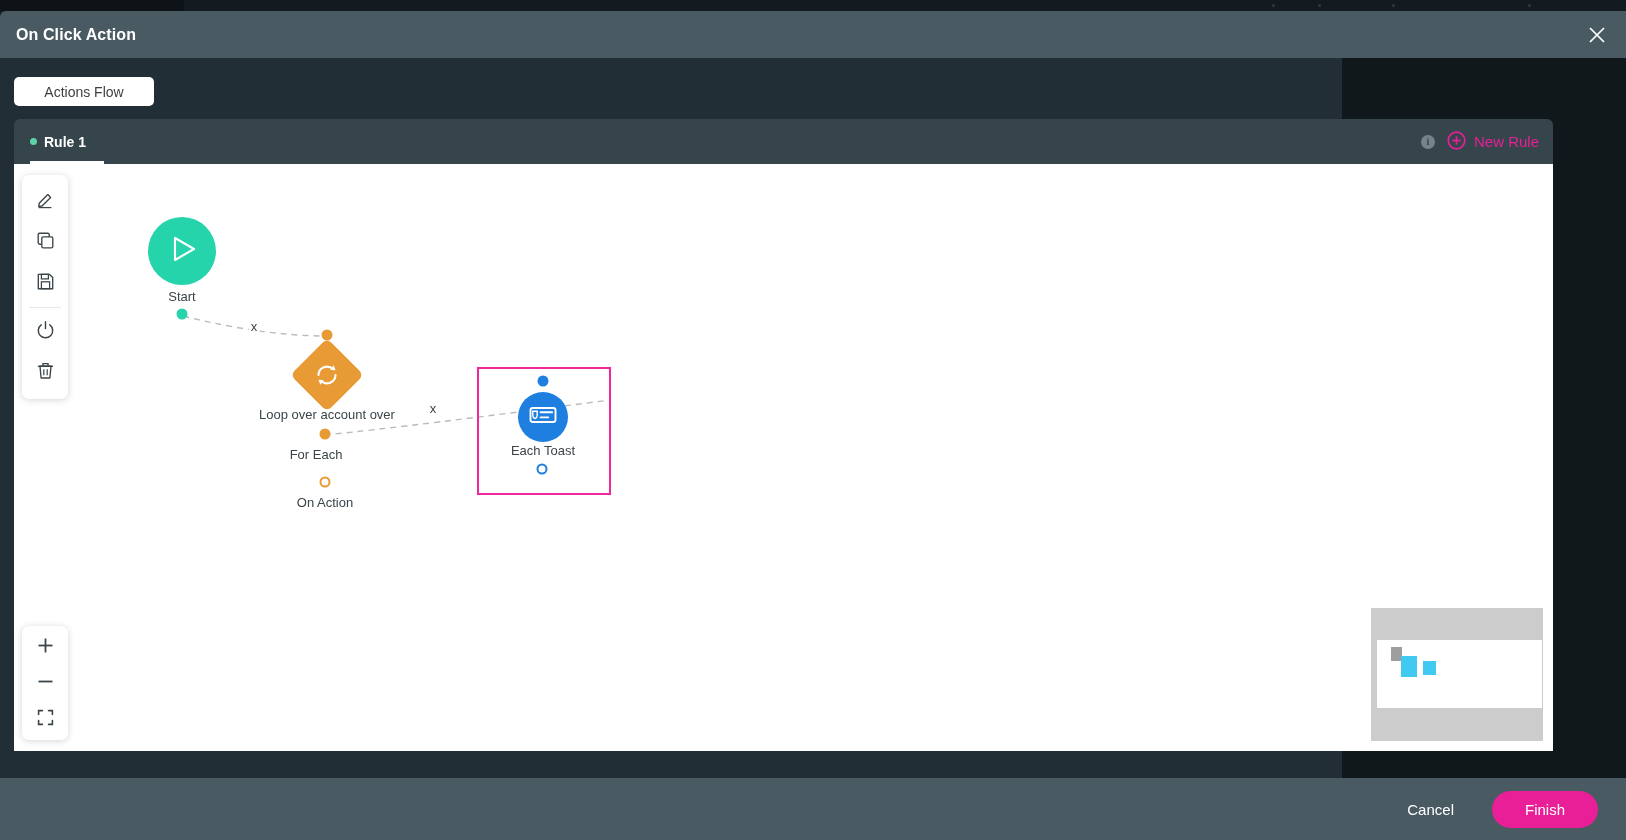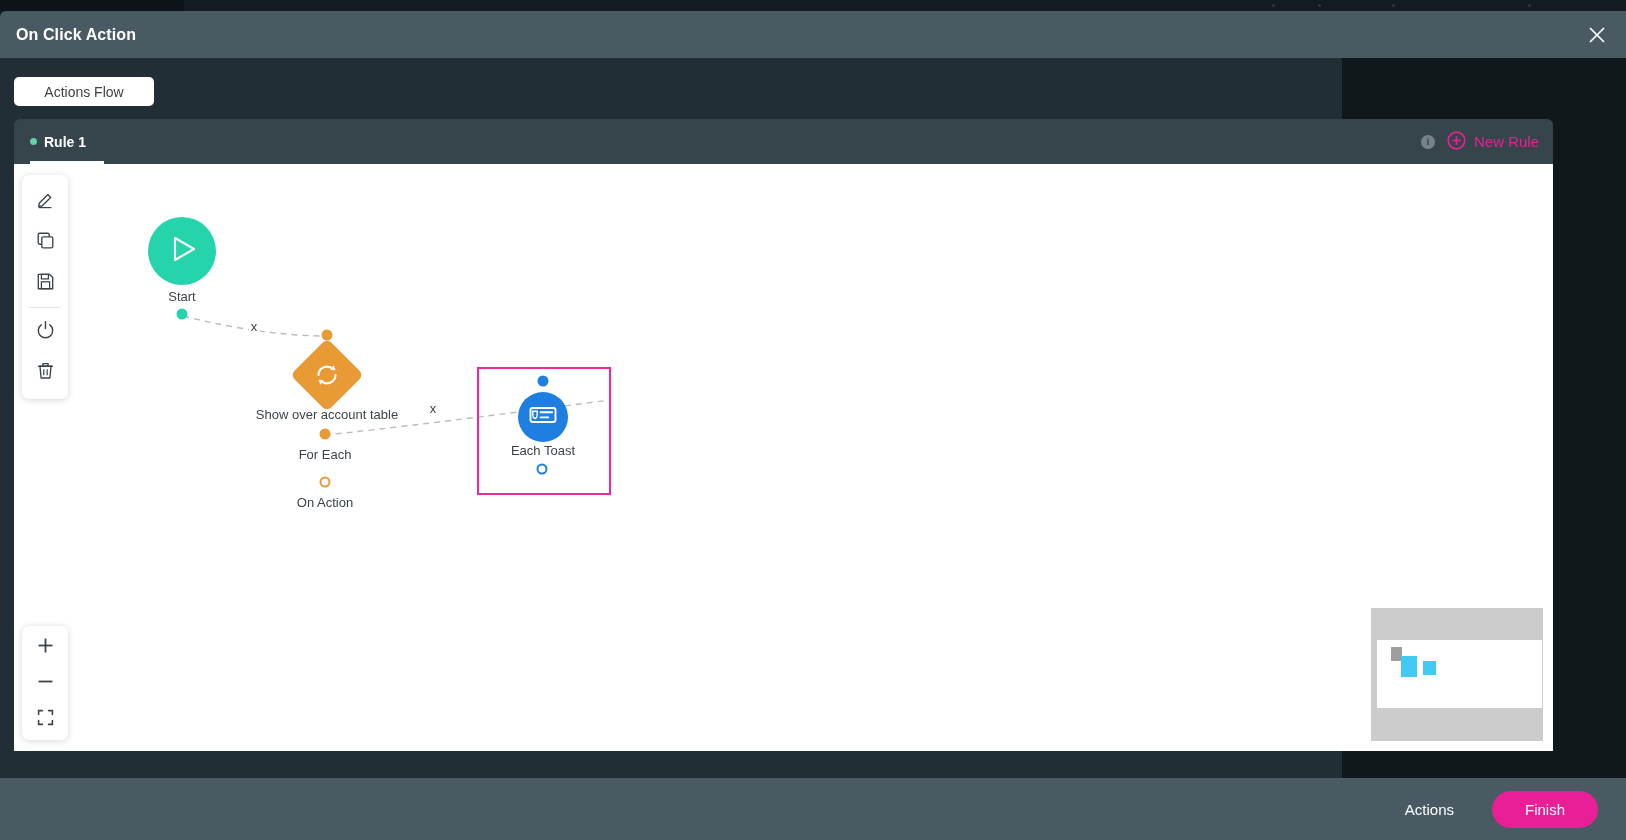--- a/index.html
+++ b/index.html
@@ -390,24 +390,24 @@
     <div class="node-loop" style="left:287px; top:185px">
       <span>
         <svg width="30" height="30" viewBox="0 0 30 30">
           <path d="M 6.5 15 A 8.5 8.5 0 0 1 21 9.2" fill="none" stroke="#ffffff" stroke-width="2.1" stroke-linecap="round"></path>
           <path d="M 23.5 15 A 8.5 8.5 0 0 1 9 20.8" fill="none" stroke="#ffffff" stroke-width="2.1" stroke-linecap="round"></path>
           <polygon points="21.6,5.2 23.6,10.2 18.3,9.8" fill="#ffffff"></polygon>
           <polygon points="8.4,24.8 6.4,19.8 11.7,20.2" fill="#ffffff"></polygon>
         </svg>
       </span>
     </div>
-    <div class="node-label" style="left:313px; top:243px">Show over account table</div>
+    <div class="node-label" style="left:313px; top:243px">Loop over account over</div>
 
     <div class="port" style="left:311px; top:270px; background:#e89a35"></div>
-    <div class="node-label" style="left:311px; top:283px">For Each</div>
+    <div class="node-label" style="left:302px; top:283px">For Each</div>
 
     <div class="port port-hollow" style="left:311px; top:318px"></div>
     <div class="node-label" style="left:311px; top:331px">On Action</div>
 
     <div class="selection-box" style="left:463px; top:203px; width:134px; height:128px"></div>
     <div class="port" style="left:529px; top:217px; background:#1e7fe0"></div>
     <div class="node-toast" style="left:504px; top:228px">
       <span>
         <svg width="32" height="32" viewBox="0 0 32 32">
           <rect x="3.5" y="9" width="25" height="14" rx="2.2" fill="none" stroke="#ffffff" stroke-width="1.9"></rect>
@@ -500,17 +500,17 @@
       <div class="minimap-view">
         <div class="mm-node" style="left:14px; top:7px; width:11px; height:14px; background:#9e9e9e"></div>
         <div class="mm-node" style="left:24px; top:16px; width:16px; height:21px; background:#41c9f2"></div>
         <div class="mm-node" style="left:46px; top:21px; width:13px; height:14px; background:#41c9f2"></div>
       </div>
     </div>
 
   </div>
 
   <div class="footer">
-    <div class="btn-cancel">Actions</div>
+    <div class="btn-cancel">Cancel</div>
     <div class="btn-apply">Finish</div>
   </div>
 
 </div>
 
 </body></html>

